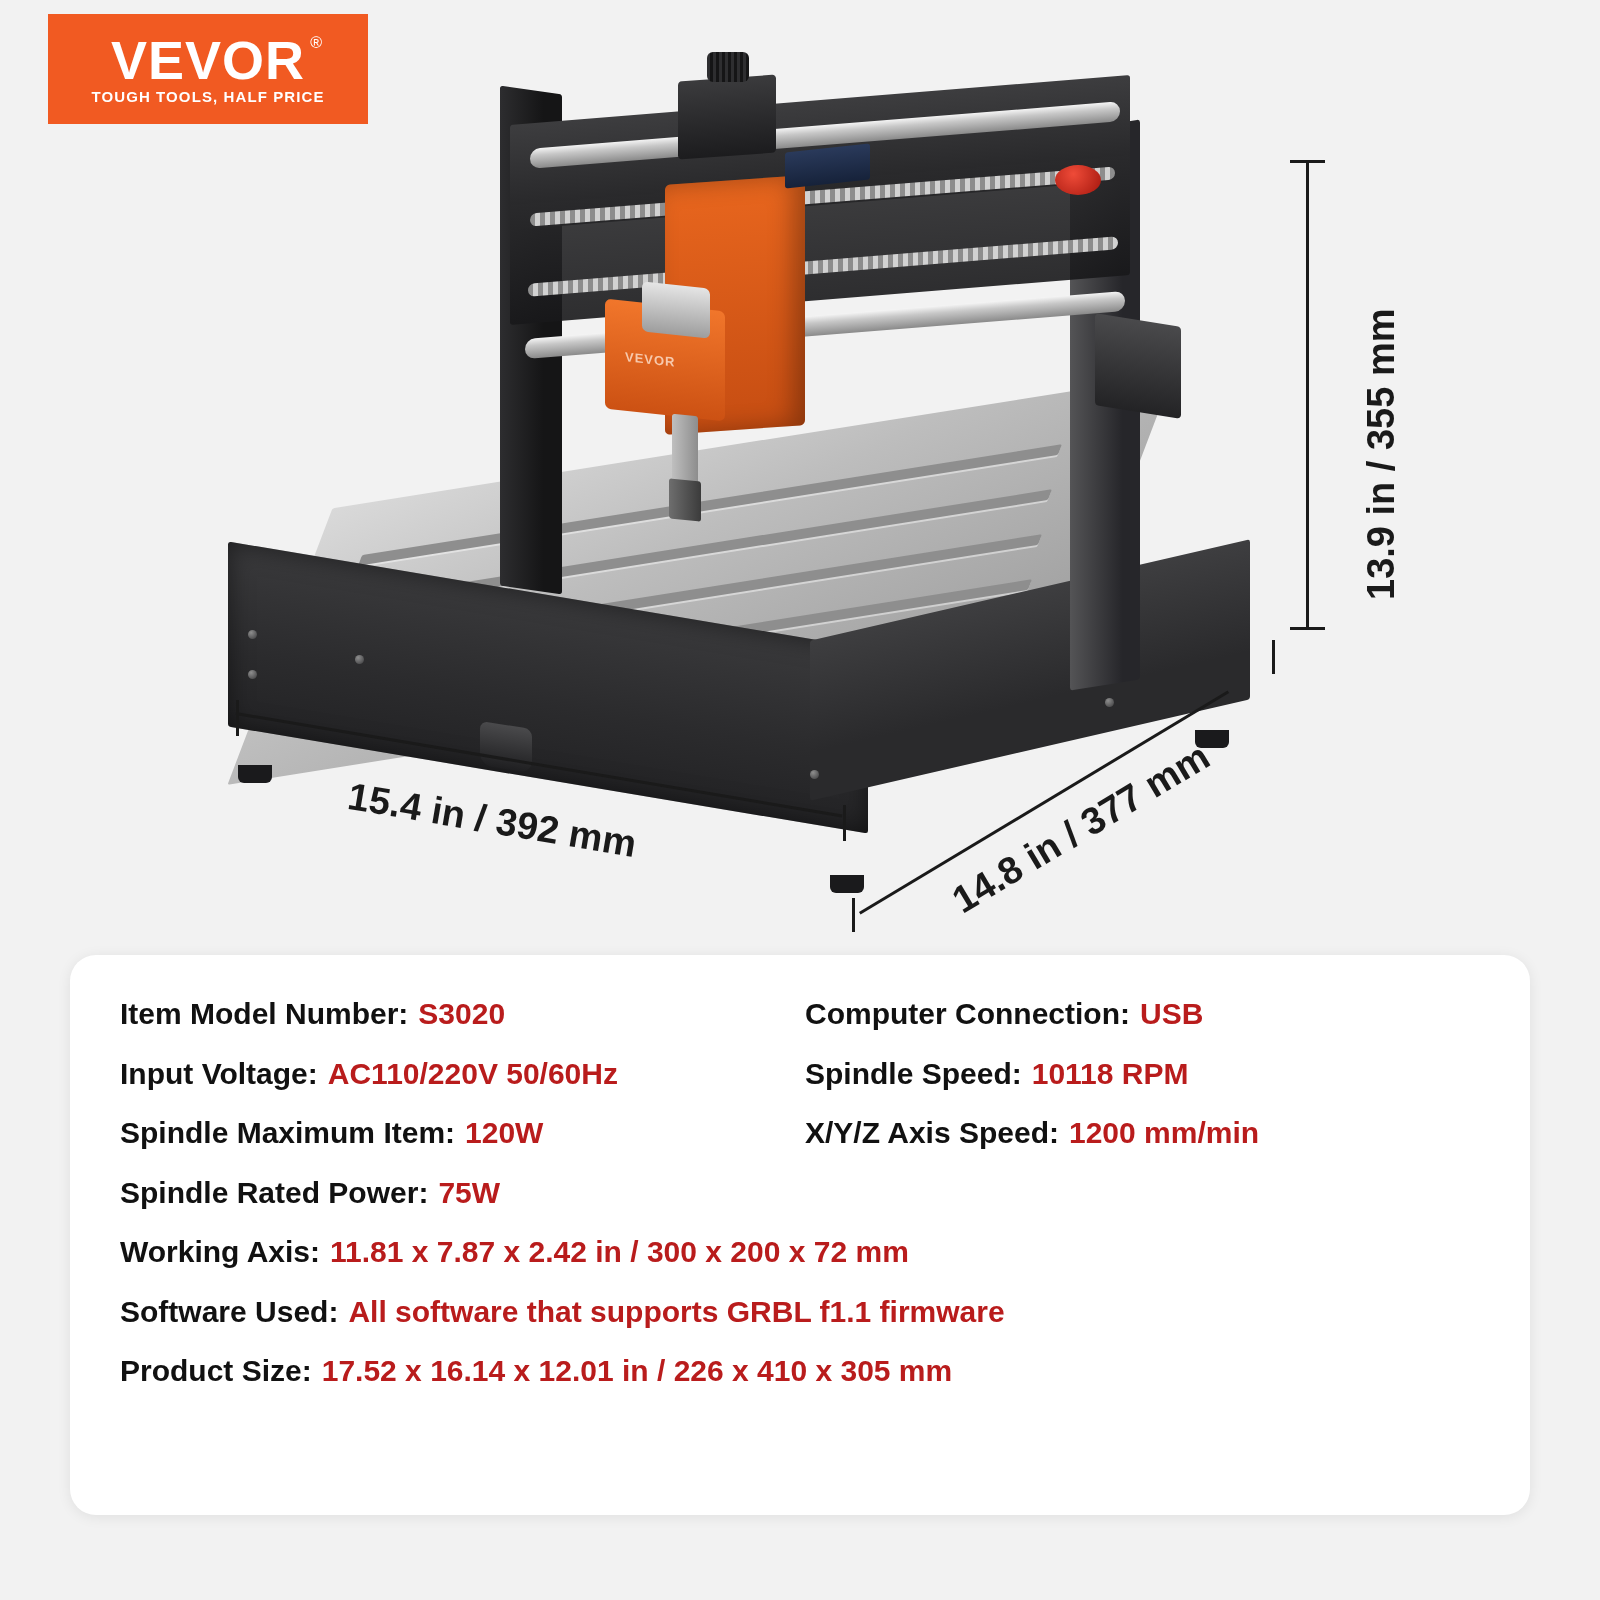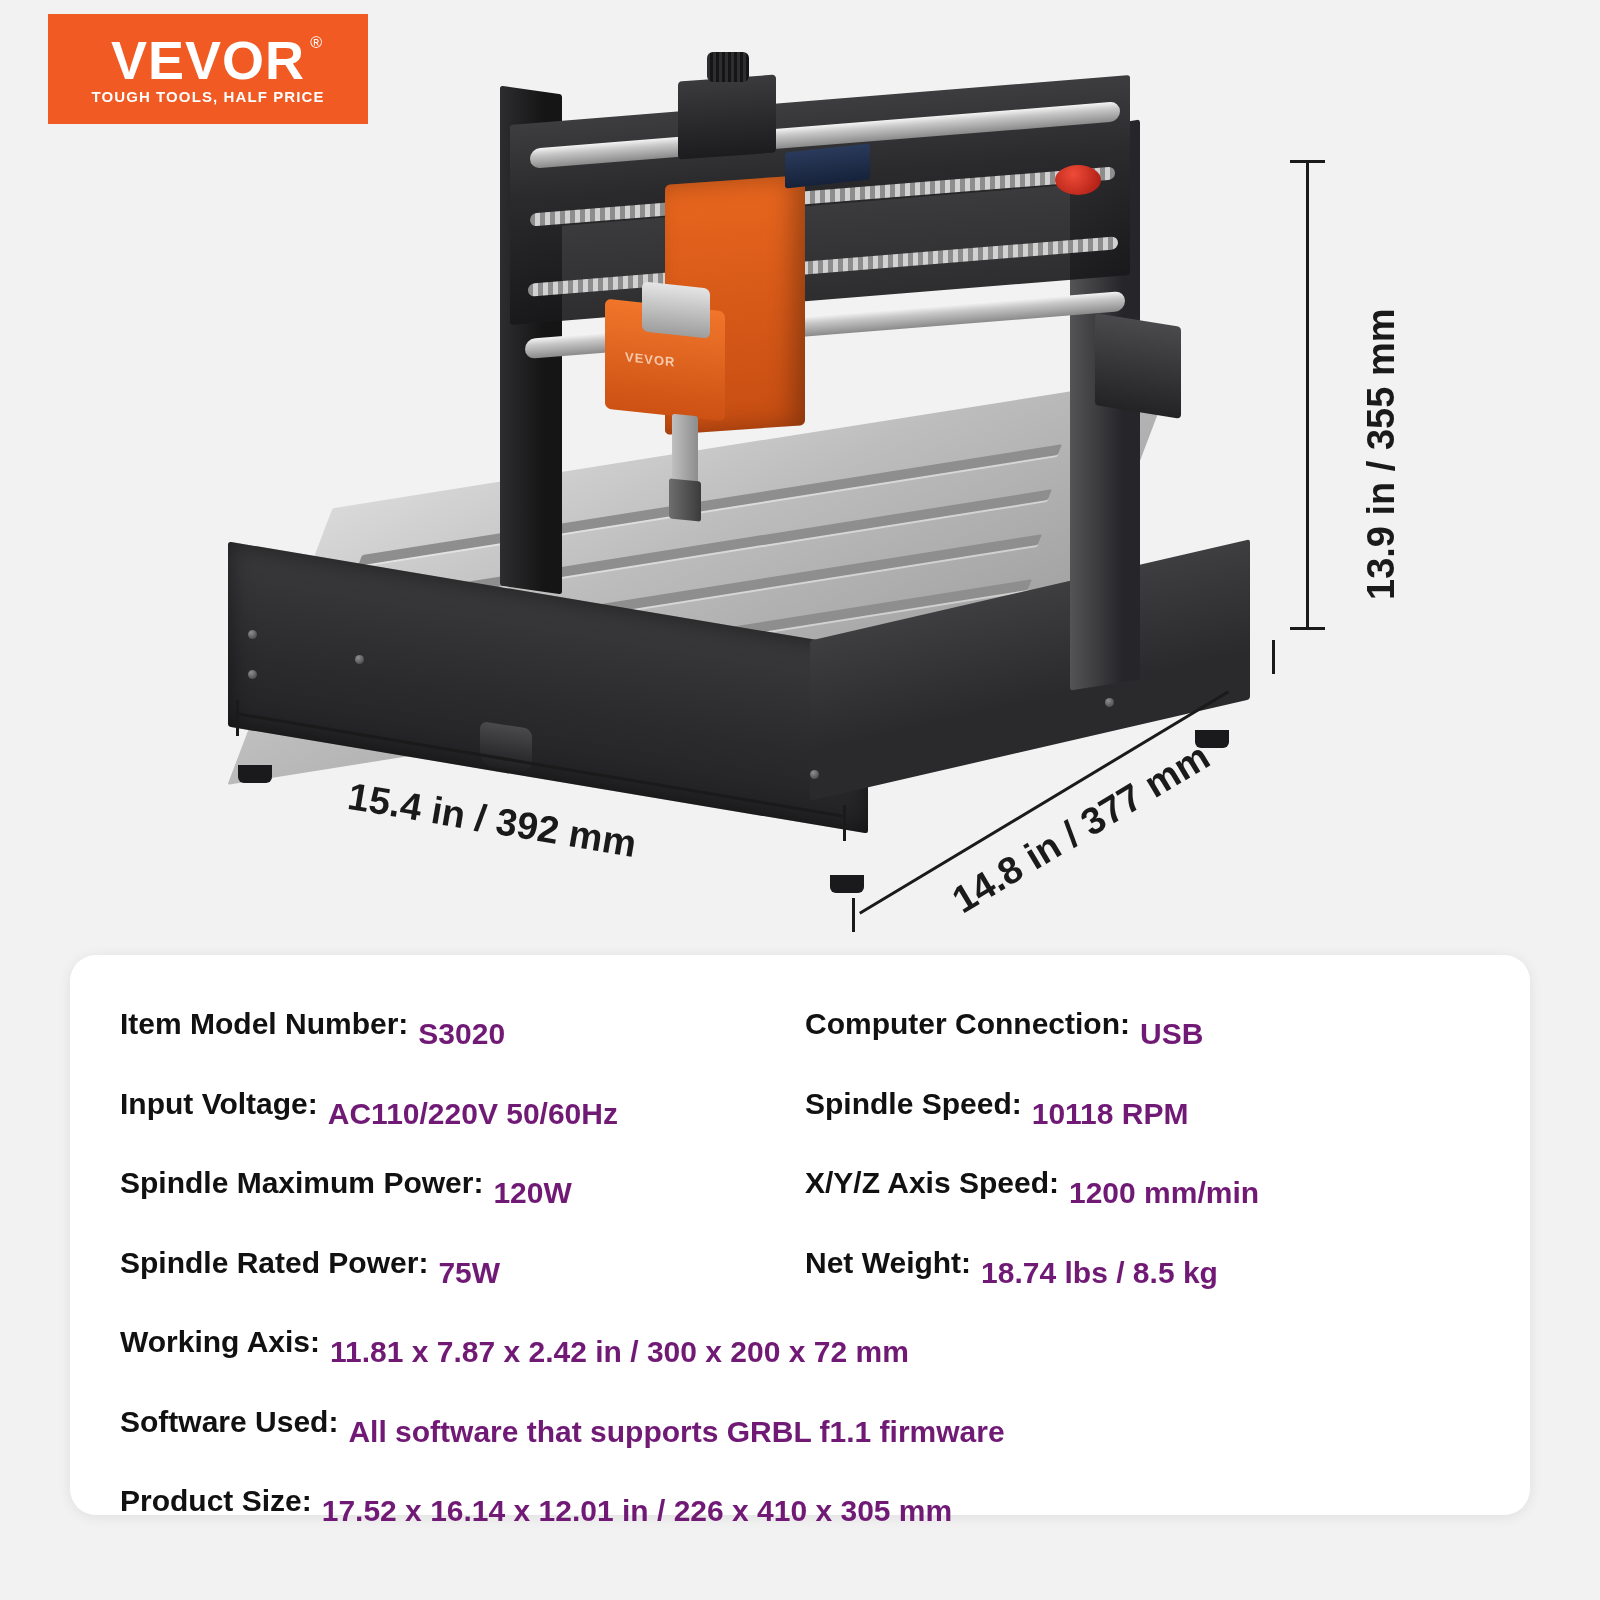--- a/index.html
+++ b/index.html
@@ -344,21 +344,21 @@
   .spec-cell {
     display: flex;
     align-items: center;
     font-size: 30px;
     font-weight: bold;
     line-height: 1.25;
   }
   .spec-cell.half { width: 50%; }
   .spec-cell.full { width: 100%; }
   .spec-label { color: #111111; }
-  .spec-value { color: #701a75; margin-left: 10px; margin-top: 20px; }
+  .spec-value { color: #b91c1c; margin-left: 10px; }
 </style>
 </head>
 <body>
 
 <div class="logo">
   <div class="logo-word">
     <span>VEVOR</span><span class="logo-reg">®</span>
   </div>
   <div class="logo-tag">TOUGH TOOLS, HALF PRICE</div>
 </div>
@@ -444,37 +444,33 @@
         <span class="spec-value">AC110/220V 50/60Hz</span>
       </div>
       <div class="spec-cell half">
         <span class="spec-label">Spindle Speed:</span>
         <span class="spec-value">10118 RPM</span>
       </div>
     </div>
 
     <div class="spec-row">
       <div class="spec-cell half">
-        <span class="spec-label">Spindle Maximum Power:</span>
+        <span class="spec-label">Spindle Maximum Item:</span>
         <span class="spec-value">120W</span>
       </div>
       <div class="spec-cell half">
         <span class="spec-label">X/Y/Z Axis Speed:</span>
         <span class="spec-value">1200 mm/min</span>
       </div>
     </div>
 
     <div class="spec-row">
       <div class="spec-cell half">
         <span class="spec-label">Spindle Rated Power:</span>
         <span class="spec-value">75W</span>
-      </div>
-      <div class="spec-cell half">
-        <span class="spec-label">Net Weight:</span>
-        <span class="spec-value">18.74 lbs / 8.5 kg</span>
       </div>
     </div>
 
     <div class="spec-row">
       <div class="spec-cell full">
         <span class="spec-label">Working Axis:</span>
         <span class="spec-value">11.81 x 7.87 x 2.42 in / 300 x 200 x 72 mm</span>
       </div>
     </div>
 

